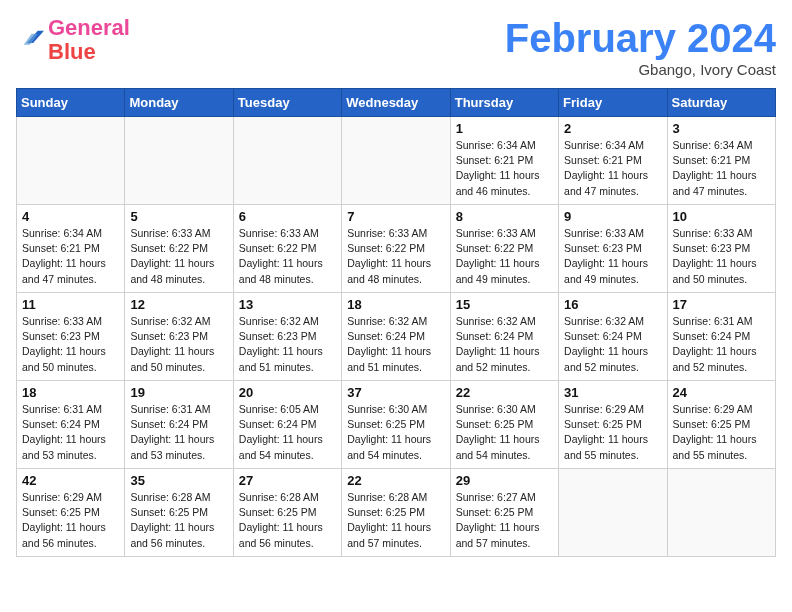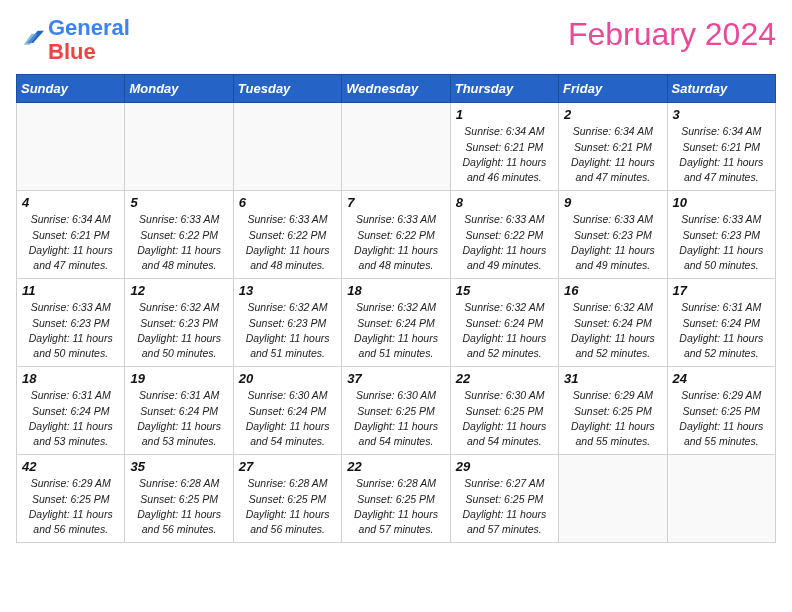--- a/index.html
+++ b/index.html
@@ -21,43 +21,42 @@
       align-items: center;
       gap: 4px;
     }
     .logo-text {
       font-size: 22px;
       font-weight: bold;
       color: #000;
       line-height: 1.1;
     }
     .logo-text span {
-      color: #3b82f6;
+      color: #ec4899;
     }
     .logo-icon {
       width: 28px;
       height: 28px;
     }
     .title-block {
       text-align: right;
     }
     .month-year {
-      font-size: 32px;
-      font-weight: 400;
-      color: #ec4899;
+      font-size: 40px;
+      font-weight: 700;
+      color: #3b82f6;
     }
     .location {
       font-size: 15px;
       color: #444;
     }
     table {
       width: 100%;
       border-collapse: collapse;
       font-size: 11px;
-      font-style: italic;
     }
     thead tr th {
       background: #2563c7;
       color: #fff;
       padding: 6px 4px;
       text-align: left;
       font-size: 13px;
       font-weight: 600;
       border: 1px solid #1a4fa0;
     }
@@ -78,39 +77,39 @@
       font-size: 13px;
       font-weight: bold;
       color: #111;
       display: block;
       margin-bottom: 2px;
     }
     .day-info {
       font-size: 10.5px;
       color: #222;
       line-height: 1.45;
-      text-align: center;
     }
   </style>
 </head>
 <body>
 
 <div class="header">
   <div class="logo">
     <svg class="logo-icon" viewBox="0 0 36 36">
       <polygon points="28,6 36,6 22,22 14,22" fill="#2563c7"></polygon>
       <polygon points="20,10 28,10 18,24 10,24" fill="#5b9bd5" opacity="0.7"></polygon>
     </svg>
     <div class="logo-text">
       <span>General</span><br>
       <span style="color:#ef4444">Blue</span>
     </div>
   </div>
   <div class="title-block">
     <div class="month-year">February 2024</div>
+    <div class="location">Gbango, Ivory Coast</div>
   </div>
 </div>
 
 <table>
   <thead>
     <tr>
     <th>Sunday</th>
         <th>Monday</th>
         <th>Tuesday</th>
         <th>Wednesday</th>
@@ -240,21 +239,21 @@
 Daylight: 11 hours and 53 minutes.</div>
         </td>
         <td>
           <span class="day-number">19</span>
           <div class="day-info">Sunrise: 6:31 AM
 Sunset: 6:24 PM
 Daylight: 11 hours and 53 minutes.</div>
         </td>
         <td>
           <span class="day-number">20</span>
-          <div class="day-info">Sunrise: 6:30 AM
+          <div class="day-info">Sunrise: 6:05 AM
 Sunset: 6:24 PM
 Daylight: 11 hours and 54 minutes.</div>
         </td>
         <td>
           <span class="day-number">37</span>
           <div class="day-info">Sunrise: 6:30 AM
 Sunset: 6:25 PM
 Daylight: 11 hours and 54 minutes.</div>
         </td>
         <td>

